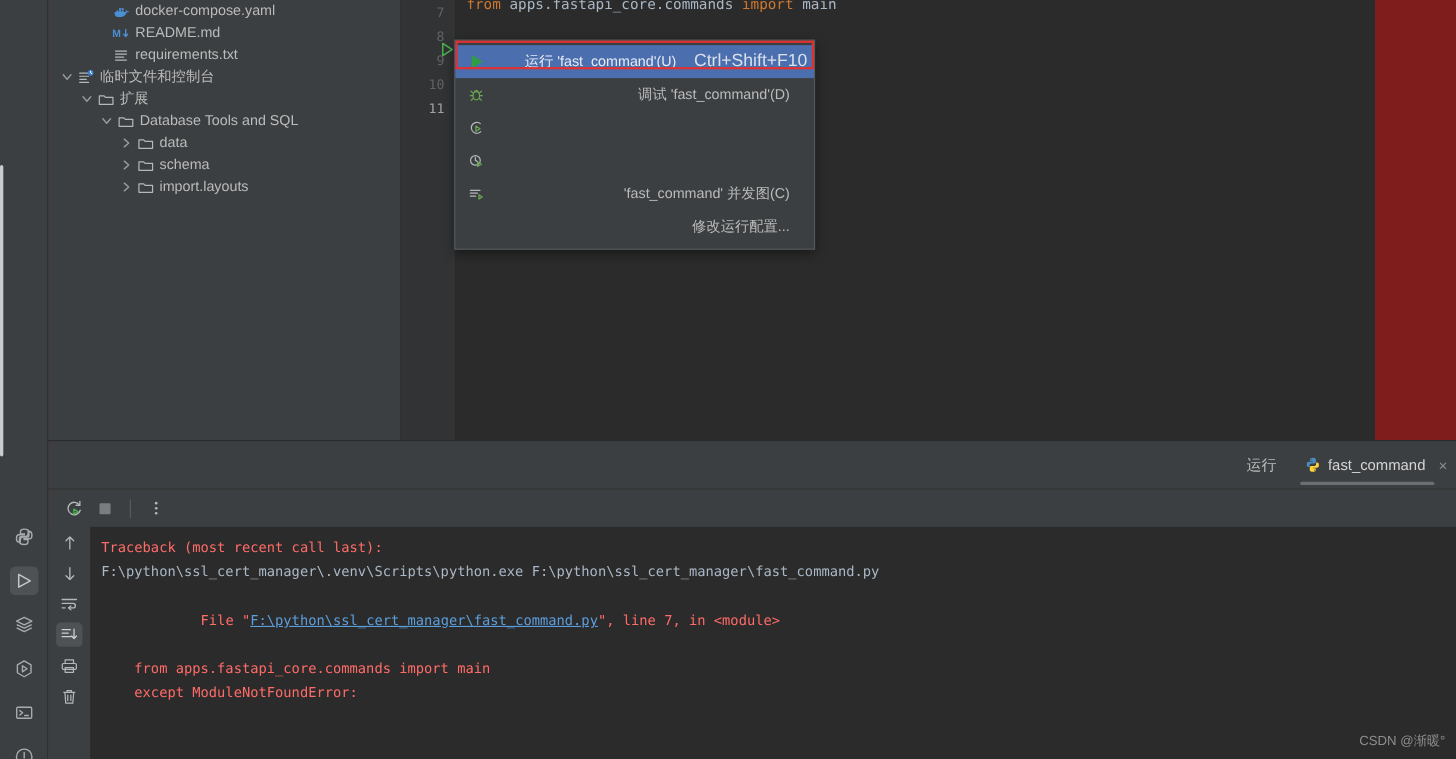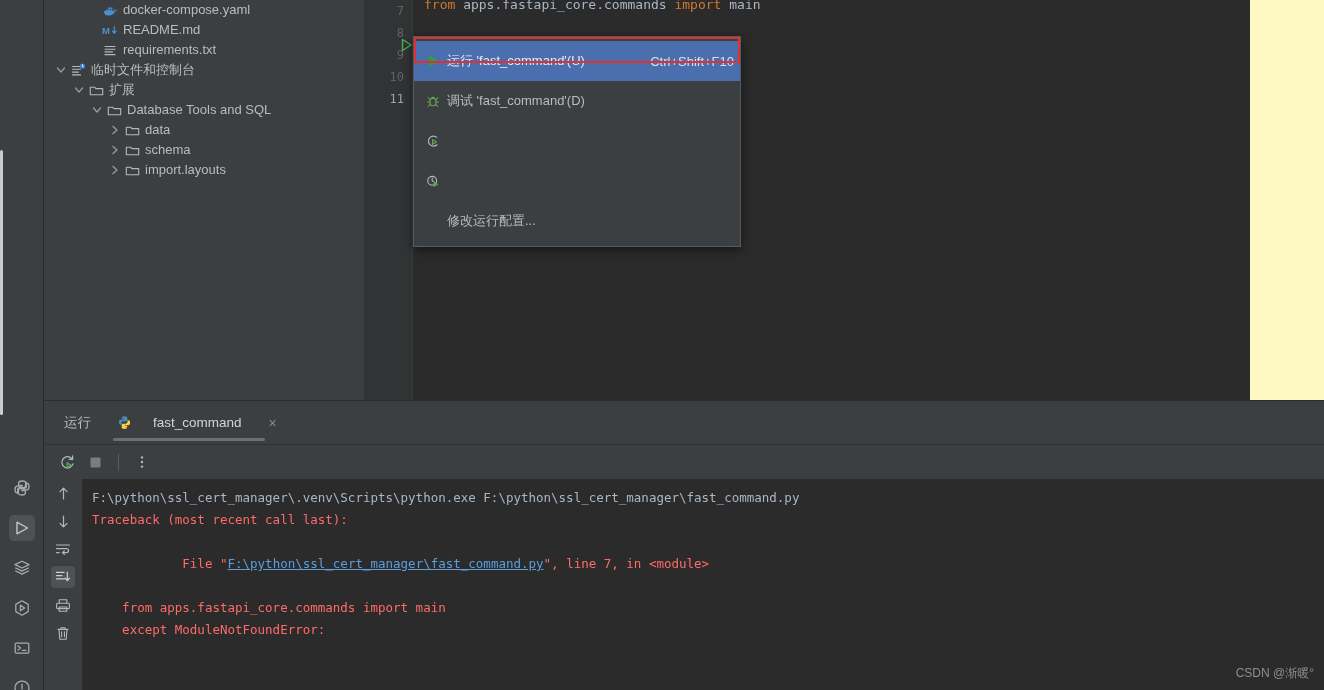--- a/index.html
+++ b/index.html
@@ -2,21 +2,21 @@
 <html><head>
 <meta charset="utf-8">
 <style>
   * { box-sizing: border-box; margin: 0; padding: 0; }
   html, body {
     width: 1324px; height: 690px;
     background: #3c3f41;
     font-family: "Liberation Sans", "DejaVu Sans", sans-serif;
     overflow: hidden;
   }
-  #app { position: relative; width: 1324px; height: 690px; background: #fef9c3; }
+  #app { position: relative; width: 1324px; height: 690px; background: #7f1d1d; }
 
   
   .leftbar {
     position: absolute; left: 0; top: 0; width: 44px; height: 690px;
     background: #3c3f41; border-right: 1px solid #2b2b2b;
   }
   .leftbar-scroll-mark {
     position: absolute; left: 0; top: 150px; width: 3px; height: 265px;
     background: #c9cccf; border-radius: 2px;
   }
@@ -74,46 +74,47 @@
   .tok-plain { color: #a9b7c6; }
   .editor-fold { position: absolute; left: 48px; top: 0; width: 1px; height: 400px; background:#393b3d;}
 
   
   .ctxmenu {
     position: absolute; left: 413px; top: 36px; width: 328px;
     background: #3c3f41; border: 1px solid #565a5c;
     box-shadow: 0 3px 10px rgba(0,0,0,0.5); padding: 4px 0 5px 0; z-index: 40;
   }
   .mi {
-    height: 40px; display: flex; align-items: center; font-size: 13px; color: #bbbbbb;
-    padding: 0 6px 0 8px; white-space: nowrap;
+    height: 30px; display: flex; align-items: center; font-size: 13px; color: #bbbbbb;
+    padding: 0 6px 0 8px; white-space: nowrap; text-align: right;
   }
   .mi .mico { width: 22px; flex: 0 0 22px; display: flex; align-items: center; justify-content: center; }
   .mi .mtext { flex: 1 1 auto; padding-left: 3px; }
-  .mi .mshort { color: #9a9a9a; font-size: 13px; padding-left: 16px; }
+  .mi .mshort { color: #9a9a9a; font-size: 16px; padding-left: 16px; }
   .mi.sel { background: #4b6eaf; color: #e6ebf2; }
   .mi.sel .mshort { color: #d8e0ea; }
   .redbox {
     position: absolute; left: 414px; top: 37px; width: 326px; height: 26px;
     border: 2px solid #e03131; z-index: 50; pointer-events: none;
   }
 
   
   .runpanel {
     position: absolute; left: 44px; top: 400px; width: 1280px; height: 290px;
     background: #3c3f41; border-top: 1px solid #2b2b2b;
   }
   .run-tabs {
     position: relative; height: 44px; display: flex; align-items: center; padding-left: 12px;
     border-bottom: 1px solid #323232;
+    justify-content: flex-end;
   }
   .run-title { font-size: 13.5px; color: #bbbbbb; padding: 0 8px; }
   .run-tab {
     position: relative; display: flex; align-items: center; height: 44px;
-    padding: 0 8px 0 18px; font-size: 13.5px; color: #d4d4d4; gap: 21px;
+    padding: 0 8px 0 18px; font-size: 13.5px; color: #d4d4d4; gap: 6px;
   }
   .run-tab .tabunder {
     position: absolute; left: 14px; bottom: 4px; right: 20px; height: 3px;
     background: #6a6f71; border-radius: 2px;
   }
   .run-tab .tabclose { color: #8b8b8b; font-size: 14px; padding-left: 6px; }
   .run-toolbar {
     position: relative; height: 34px; display: flex; align-items: center; padding-left: 10px; gap: 2px;
   }
   .tb-btn { width: 26px; height: 26px; display: flex; align-items: center; justify-content: center; }
@@ -403,20 +404,30 @@
       <span class="mico">
         <svg width="14" height="14" viewBox="0 0 14 14" fill="none" stroke="#b5b8bb" stroke-width="1.1">
           <circle cx="6.2" cy="6.8" r="4.4"></circle>
           <path d="M6.2 4 L6.2 6.8 L8 7.9" stroke-linecap="round"></path>
           <path d="M8.2 8.4 L11.6 10.4 L8.2 12.4 Z" stroke="#6aa84f" stroke-linejoin="round"></path>
         </svg>
       </span>
       <span class="mshort"></span>
     </div>
 
+    <div class="mi">
+      <span class="mico">
+        <svg width="15" height="14" viewBox="0 0 15 14" fill="none" stroke="#b5b8bb" stroke-width="1.1" stroke-linecap="round">
+          <path d="M1.6 4 H10.4 M1.6 6.6 H8 M1.6 9.2 H6.4"></path>
+          <path d="M9.4 8 L12.4 10 L9.4 12 Z" stroke="#6aa84f" stroke-linejoin="round"></path>
+        </svg>
+      </span>
+      <span class="mtext">'fast_command' 并发图(C)</span>
+      <span class="mshort"></span>
+    </div>
 
     <div class="mi">
       <span class="mico"></span>
       <span class="mtext">修改运行配置...</span>
       <span class="mshort"></span>
     </div>
 
   </div>
   <div class="redbox"></div>
 
@@ -507,22 +518,22 @@
             <svg width="14" height="15" viewBox="0 0 14 15" fill="none" stroke="#b5b8bb" stroke-width="1.1" stroke-linejoin="round">
               <path d="M1.6 3.4 H12.4 M5 3.4 V1.8 H9 V3.4"></path>
               <path d="M3 3.4 L3.8 13.2 H10.2 L11 3.4"></path>
               <path d="M5.6 5.8 V10.8 M8.4 5.8 V10.8" stroke-linecap="round"></path>
             </svg>
           </span>
         </div>
       </div>
 
       <div class="console">
+        <div class="cs-line cs-err">Traceback (most recent call last):</div>
         <div class="cs-line">F:\python\ssl_cert_manager\.venv\Scripts\python.exe F:\python\ssl_cert_manager\fast_command.py</div>
-        <div class="cs-line cs-err">Traceback (most recent call last):</div>
         <div class="cs-line cs-err">
           <span>  File "</span><span class="cs-link">F:\python\ssl_cert_manager\fast_command.py</span><span>", line 7, in &lt;module&gt;</span>
         </div>
         <div class="cs-line cs-err">    from apps.fastapi_core.commands import main</div>
         <div class="cs-line cs-err">    except ModuleNotFoundError:</div>
 
       </div>
 
     </div>
   </div>

